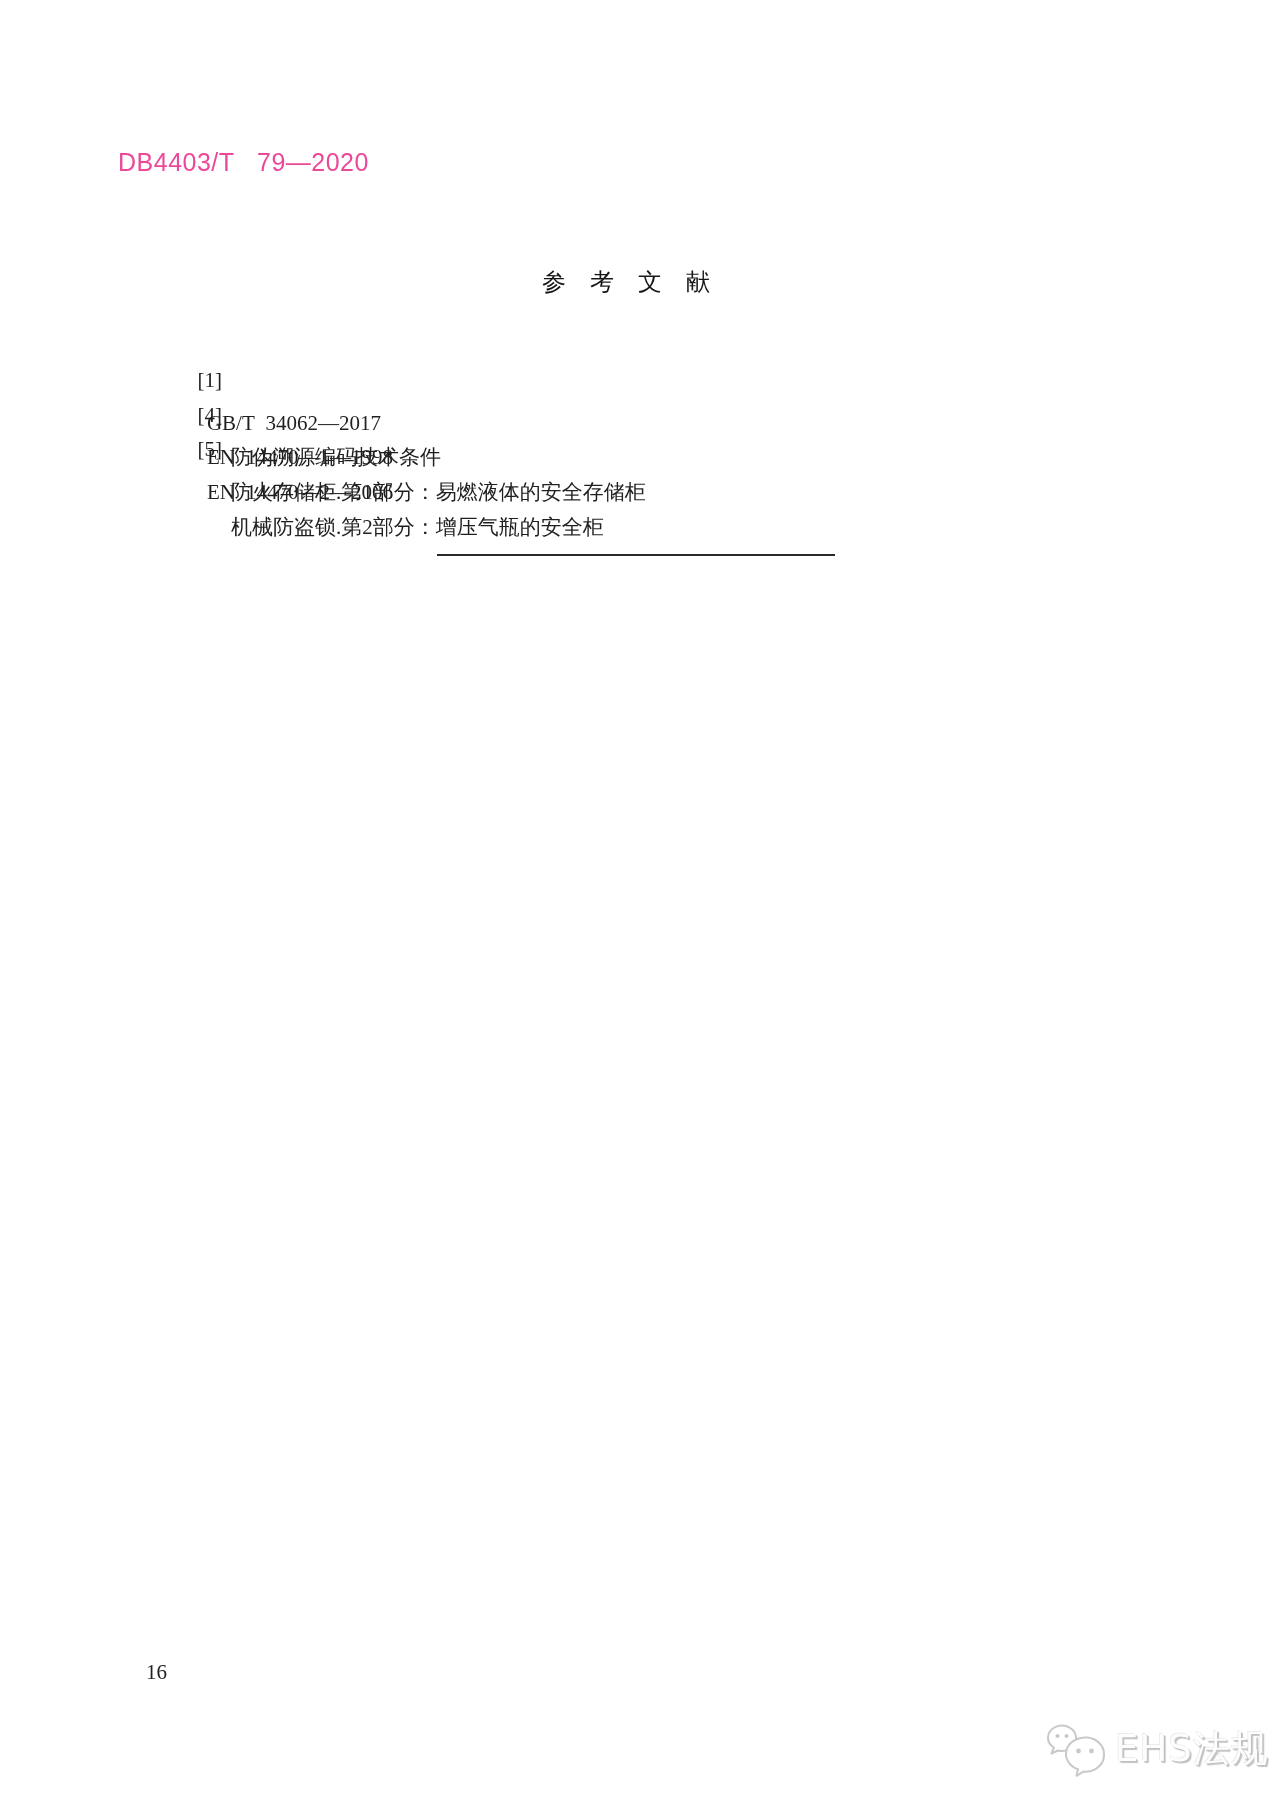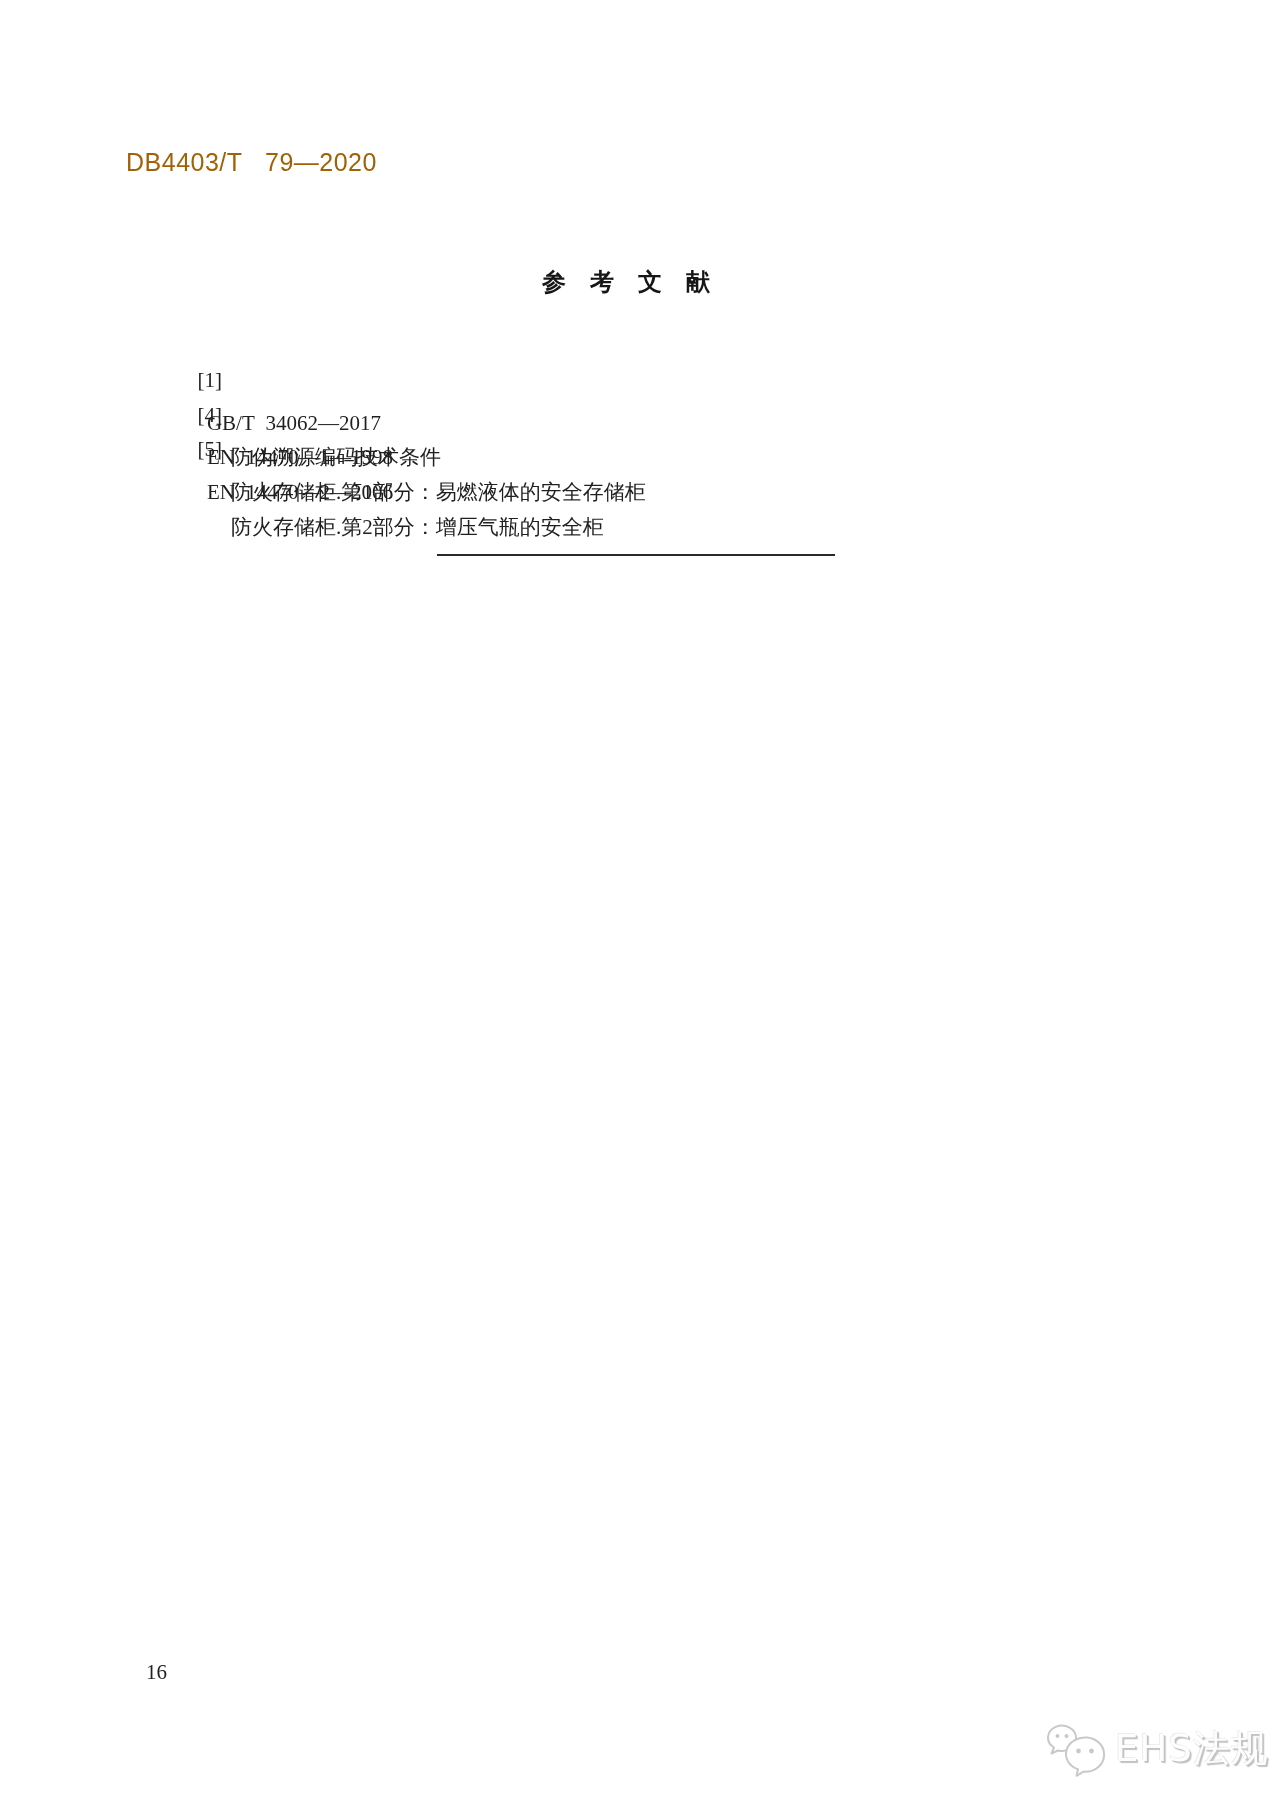--- a/index.html
+++ b/index.html
@@ -11,39 +11,39 @@
     position: relative;
     width: 1280px;
     height: 1810px;
     background: #ffffff;
     overflow: hidden;
     font-family: "Liberation Serif", "DejaVu Serif", serif;
     color: #1f1f1f;
   }
   .doc-header {
     position: absolute;
-    left: 126px;
+    left: 118px;
     top: 148px;
     font-family: "Liberation Sans", "DejaVu Sans", sans-serif;
     font-size: 25px;
     letter-spacing: 0.5px;
     word-spacing: 4px;
-    color: #a16207;
+    color: #ec4899;
     white-space: pre;
   }
   .section-title-wrap {
     position: absolute;
     left: -14px;
     top: 266px;
     width: 1280px;
     text-align: center;
   }
   .section-title {
     font-size: 24px;
-    font-weight: 700;
+    font-weight: 400;
     color: #161616;
     white-space: pre;
   }
   .ref-list {
     position: absolute;
     left: 166px;
     top: 328px;
   }
   .ref-item {
     height: 34.8px;
@@ -124,21 +124,21 @@
 
     <div class="ref-item">
       <span class="ref-num">[4]</span>
       <span class="ref-code">EN 14470—1—1998</span>
       <span class="ref-title">防火存储柜.第1部分：易燃液体的安全存储柜</span>
     </div>
 
     <div class="ref-item">
       <span class="ref-num">[5]</span>
       <span class="ref-code">EN 14470—2—2006</span>
-      <span class="ref-title">防火存储柜.第2部分：增压气瓶的安全柜</span>
+      <span class="ref-title">机械防盗锁.第2部分：增压气瓶的安全柜</span>
     </div>
 
   </div>
 
   <div class="separator-line"></div>
 
   <div class="page-number">16</div>
 
   <div class="watermark">
     <span>

